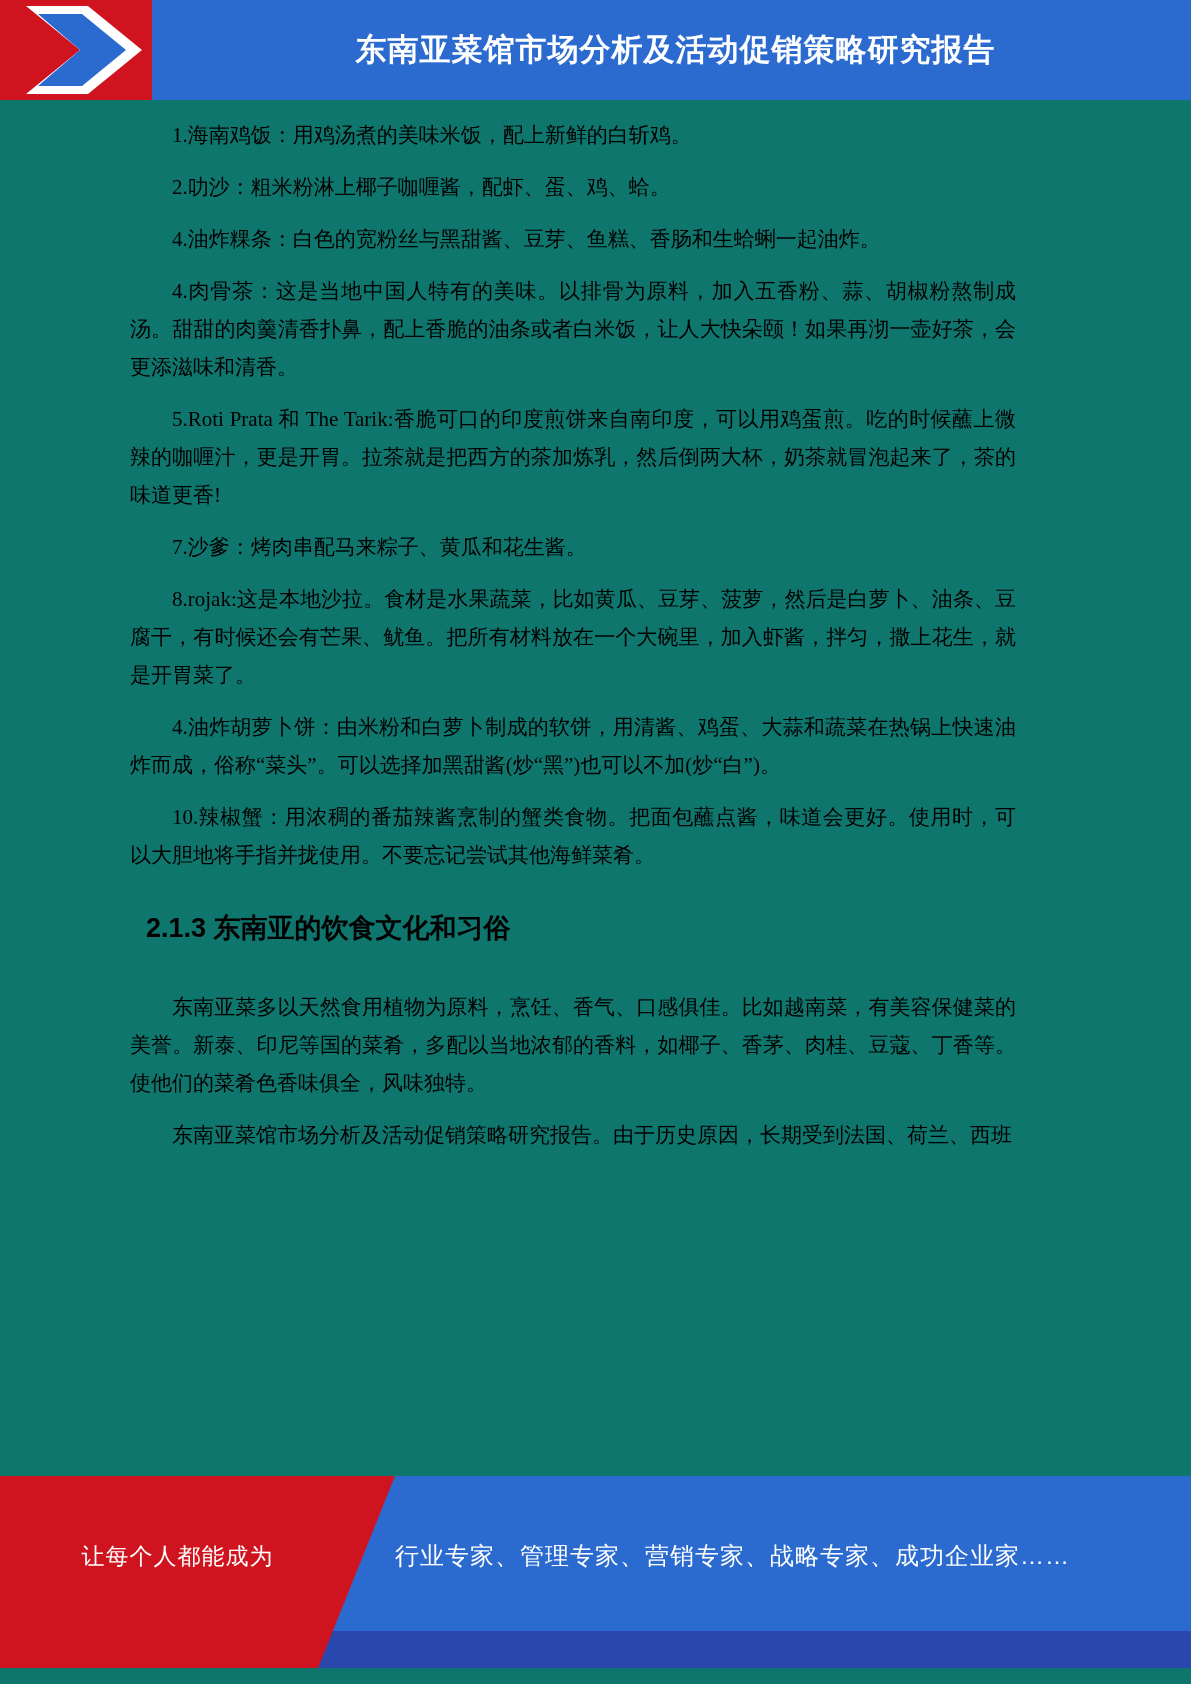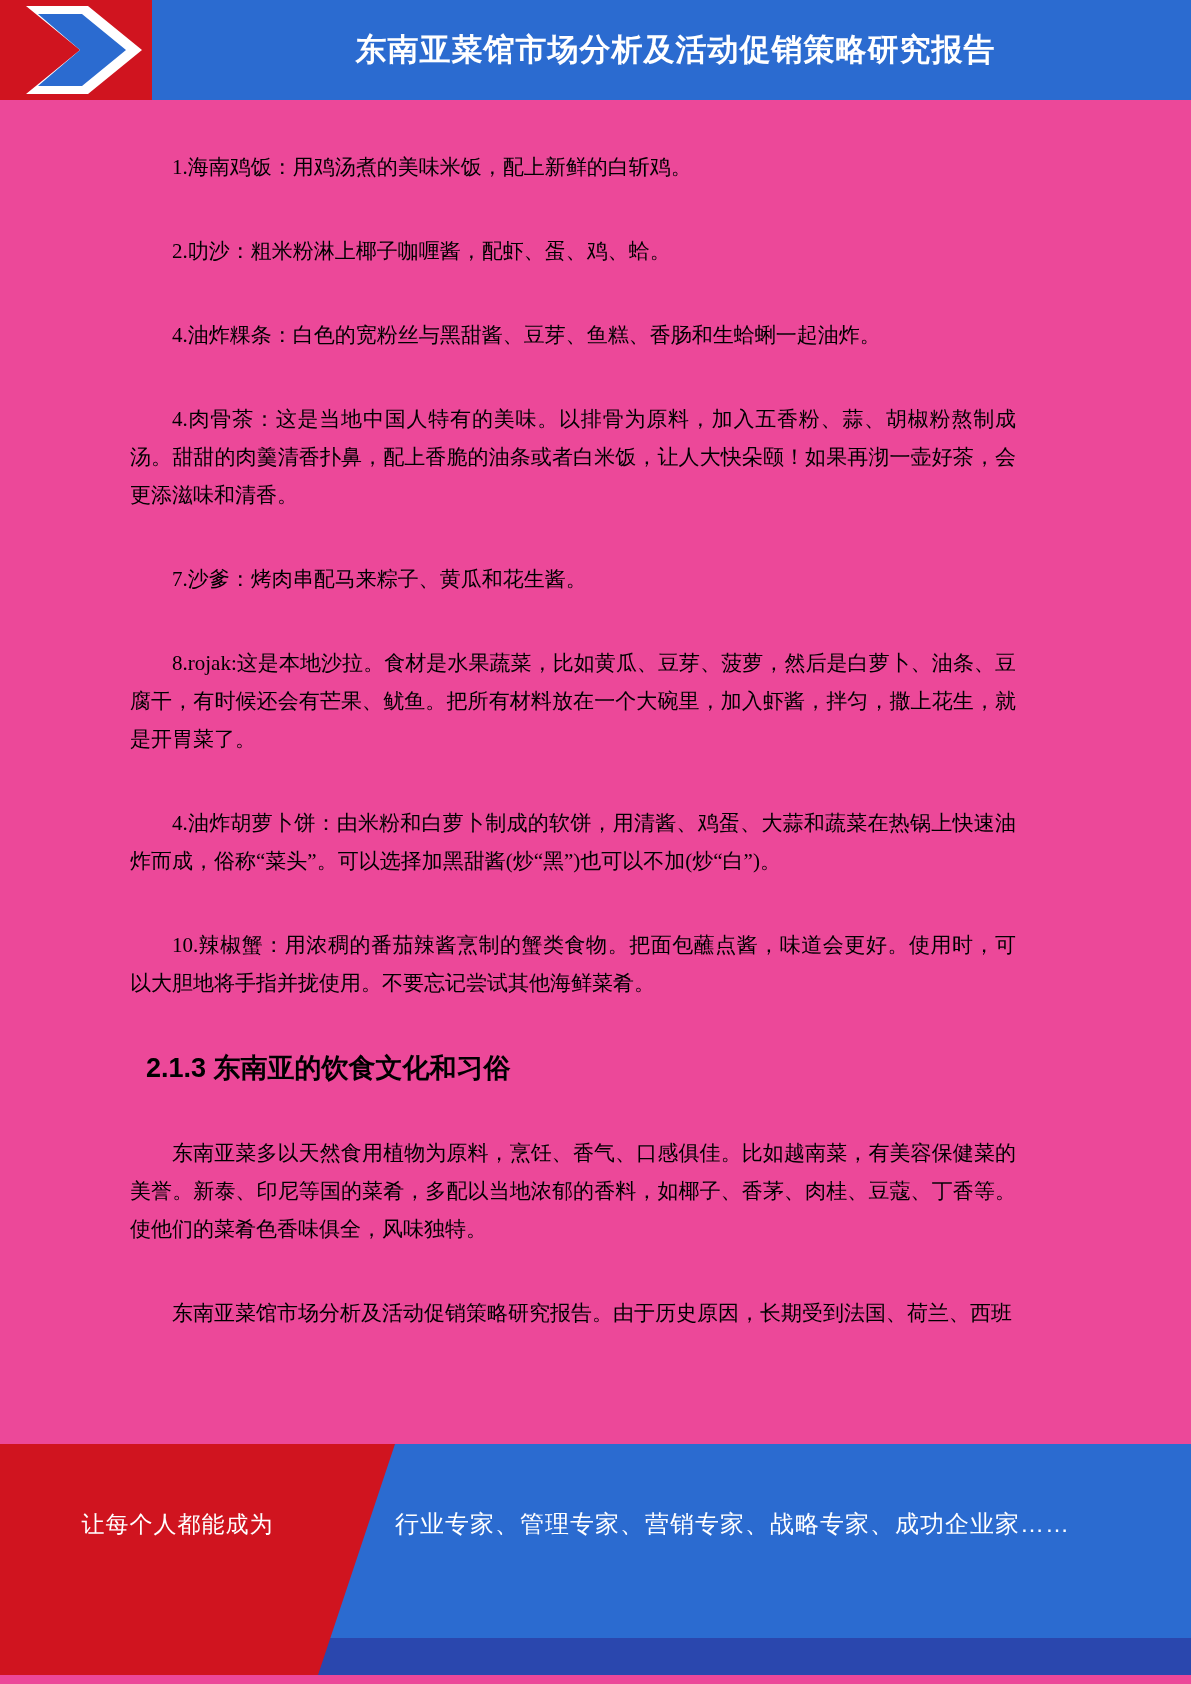--- a/index.html
+++ b/index.html
@@ -1,20 +1,20 @@
 <!DOCTYPE html>
 <html><head>
 <meta charset="utf-8">
 <style>
   html,body{margin:0;padding:0;background:#e9e9e9;}
   .page{
     position:relative;
     width:1191px;height:1684px;
     margin:0 auto;
-    background:#ec4899;
+    background:#0f766e;
     overflow:hidden;
     font-family:"Liberation Serif","DejaVu Serif",serif;
     color:#000;
   }
 
   
   .banner{
     position:absolute;top:0;left:0;right:0;height:100px;
     background:#2b6bd0;
   }
@@ -34,34 +34,34 @@
 
   
   .content{
     position:absolute;top:100px;left:0;right:0;bottom:197px;
     padding:2px 175px 0 130px;
     text-align:justify;
     font-size:21px;line-height:38px;
     overflow:hidden;
   }
   .item,.para{
-    margin:46px 0;
+    margin:14px 0;
     text-indent:2em;
   }
   .section-heading{
     margin:34px 16px 40px;
     font-family:"Liberation Sans","DejaVu Sans",sans-serif;
     font-size:27px;line-height:40px;font-weight:bold;
     text-indent:0;
     text-align:left;
   }
 
   
   .footer{
-    position:absolute;left:0;right:0;bottom:9px;height:231px;
+    position:absolute;left:0;right:0;bottom:16px;height:192px;
     background:#2b6bd0;
   }
   .footer-strip{
     position:absolute;left:0;right:0;bottom:0;height:37px;
     background:#2a47ae;
   }
   .footer-red{
     position:absolute;left:0;top:0;bottom:0;width:400px;
     background:#d0141f;
     -webkit-clip-path:polygon(0 0,395px 0,318px 100%,0 100%);
@@ -99,20 +99,21 @@
       </svg>
     </div>
     <h1 class="banner-title">东南亚菜馆市场分析及活动促销策略研究报告</h1>
   </header>
 
   <main class="content">
     <p class="item">1.海南鸡饭：用鸡汤煮的美味米饭，配上新鲜的白斩鸡。</p>
     <p class="item">2.叻沙：粗米粉淋上椰子咖喱酱，配虾、蛋、鸡、蛤。</p>
     <p class="item">4.油炸粿条：白色的宽粉丝与黑甜酱、豆芽、鱼糕、香肠和生蛤蜊一起油炸。</p>
     <p class="item">4.肉骨茶：这是当地中国人特有的美味。以排骨为原料，加入五香粉、蒜、胡椒粉熬制成汤。甜甜的肉羹清香扑鼻，配上香脆的油条或者白米饭，让人大快朵颐！如果再沏一壶好茶，会更添滋味和清香。</p>
+    <p class="item">5.Roti Prata 和 The Tarik:香脆可口的印度煎饼来自南印度，可以用鸡蛋煎。吃的时候蘸上微辣的咖喱汁，更是开胃。拉茶就是把西方的茶加炼乳，然后倒两大杯，奶茶就冒泡起来了，茶的味道更香!</p>
     <p class="item">7.沙爹：烤肉串配马来粽子、黄瓜和花生酱。</p>
     <p class="item">8.rojak:这是本地沙拉。食材是水果蔬菜，比如黄瓜、豆芽、菠萝，然后是白萝卜、油条、豆腐干，有时候还会有芒果、鱿鱼。把所有材料放在一个大碗里，加入虾酱，拌匀，撒上花生，就是开胃菜了。</p>
     <p class="item">4.油炸胡萝卜饼：由米粉和白萝卜制成的软饼，用清酱、鸡蛋、大蒜和蔬菜在热锅上快速油炸而成，俗称“菜头”。可以选择加黑甜酱(炒“黑”)也可以不加(炒“白”)。</p>
     <p class="item">10.辣椒蟹：用浓稠的番茄辣酱烹制的蟹类食物。把面包蘸点酱，味道会更好。使用时，可以大胆地将手指并拢使用。不要忘记尝试其他海鲜菜肴。</p>
 
     <h2 class="section-heading">2.1.3 东南亚的饮食文化和习俗</h2>
 
     <p class="para">东南亚菜多以天然食用植物为原料，烹饪、香气、口感俱佳。比如越南菜，有美容保健菜的美誉。新泰、印尼等国的菜肴，多配以当地浓郁的香料，如椰子、香茅、肉桂、豆蔻、丁香等。使他们的菜肴色香味俱全，风味独特。</p>
     <p class="para">东南亚菜馆市场分析及活动促销策略研究报告。由于历史原因，长期受到法国、荷兰、西班</p>
 

